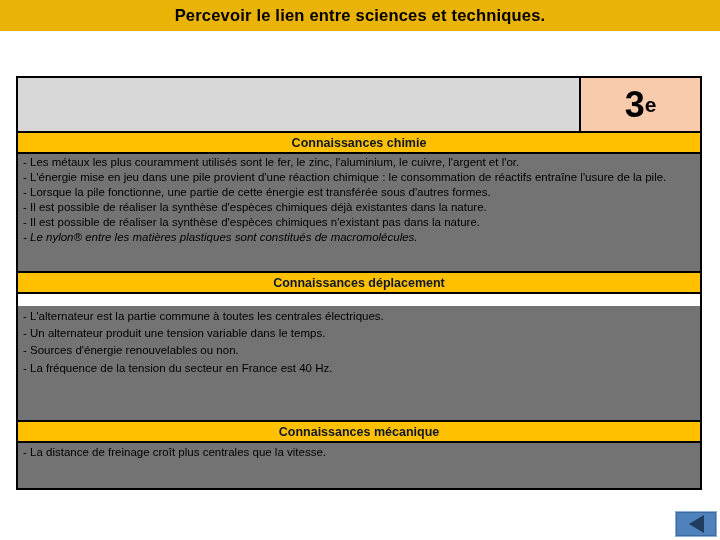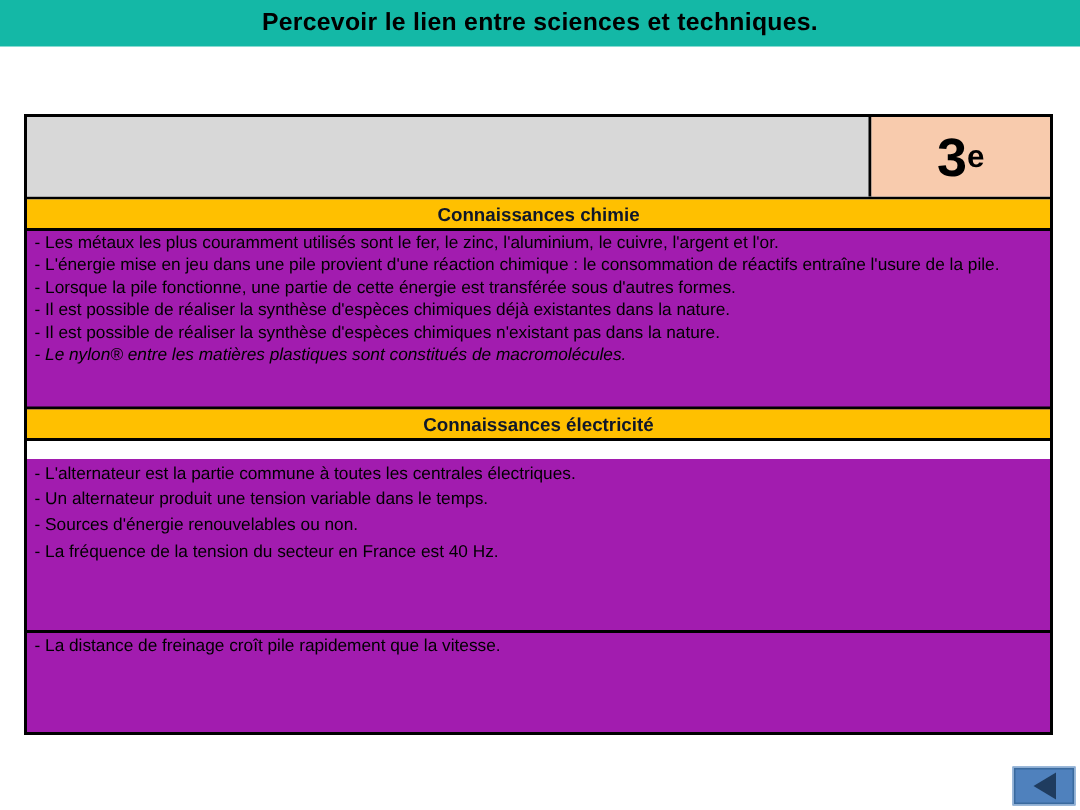--- a/index.html
+++ b/index.html
@@ -7,21 +7,21 @@
   body {
     font-family: "Liberation Sans", sans-serif;
     background: #ffffff;
     position: relative;
     overflow: hidden;
   }
   .slide { position: absolute; left: 0; top: 0; width: 720px; height: 540px; background: #ffffff; }
 
   .title-bar {
     position: absolute; left: 0; top: 0; width: 720px; height: 31px;
-    background: #14b8a6;
+    background: #eab308;
     display: flex; align-items: center; justify-content: center;
   }
   .title-bar .title-text {
     font-size: 16.5px; font-weight: bold; color: #000;
     letter-spacing: 0.2px;
   }
 
   .main-table {
     position: absolute; left: 16px; top: 76px; width: 686px; height: 414px;
     border: 2px solid #000; background: #fff;
@@ -37,21 +37,21 @@
   .grade-number { font-size: 36px; font-weight: bold; color: #000; line-height: 1; }
   .grade-sup { font-size: 21px; font-weight: bold; color: #000; vertical-align: 12px; line-height: 1; }
 
   .band {
     height: 21px; background: #FFC000; border-bottom: 2px solid #000;
     display: flex; align-items: center; justify-content: center;
     flex: none;
   }
   .band .band-text { font-size: 12.5px; font-weight: bold; color: #0f172a; }
 
-  .body-cell { background: #a21caf; border-bottom: 2px solid #000; overflow: hidden; flex: none; }
+  .body-cell { background: #737373; border-bottom: 2px solid #000; overflow: hidden; flex: none; }
   .body-1 { height: 119px; padding: 1px 4px 0 5px; }
   .body-1 .text-line { line-height: 14.9px; }
   .body-2 { height: 116px; padding: 2px 4px 0 5px; margin-top: 12px; }
   .body-2 .text-line { line-height: 17.2px; }
   .body-3 { flex: 1; border-bottom: none; padding: 2px 4px 0 5px; }
   .body-3 .text-line { line-height: 15px; }
 
   .text-line { font-size: 11.5px; color: #000; white-space: nowrap; }
   .text-line.italic { font-style: italic; }
 
@@ -95,31 +95,34 @@
     <div class="body-cell body-1">
         <div class="text-line">- Les métaux les plus couramment utilisés sont le fer, le zinc, l'aluminium, le cuivre, l'argent et l'or.</div>
         <div class="text-line">- L'énergie mise en jeu dans une pile provient d'une réaction chimique : le consommation de réactifs entraîne l'usure de la pile.</div>
         <div class="text-line">- Lorsque la pile fonctionne, une partie de cette énergie est transférée sous d'autres formes.</div>
         <div class="text-line">- Il est possible de réaliser la synthèse d'espèces chimiques déjà existantes dans la nature.</div>
         <div class="text-line">- Il est possible de réaliser la synthèse d'espèces chimiques n'existant pas dans la nature.</div>
         <div class="text-line italic">- Le nylon® entre les matières plastiques sont constitués de macromolécules.</div>
       </div>
 
     <div class="band">
-      <span class="band-text">Connaissances électricité</span>
+      <span class="band-text">Connaissances déplacement</span>
     </div>
     <div class="body-cell body-2">
         <div class="text-line">- L'alternateur est la partie commune à toutes les centrales électriques.</div>
         <div class="text-line">- Un alternateur produit une tension variable dans le temps.</div>
         <div class="text-line">- Sources d'énergie renouvelables ou non.</div>
         <div class="text-line">- La fréquence de la tension du secteur en France est 40 Hz.</div>
       </div>
 
+    <div class="band">
+      <span class="band-text">Connaissances mécanique</span>
+    </div>
     <div class="body-cell body-3">
-        <div class="text-line">- La distance de freinage croît pile rapidement que la vitesse.</div>
+        <div class="text-line">- La distance de freinage croît plus centrales que la vitesse.</div>
       </div>
 
   </div>
 
   <div class="back-button">
     <span class="back-arrow"></span>
   </div>
 
 </div>
 

